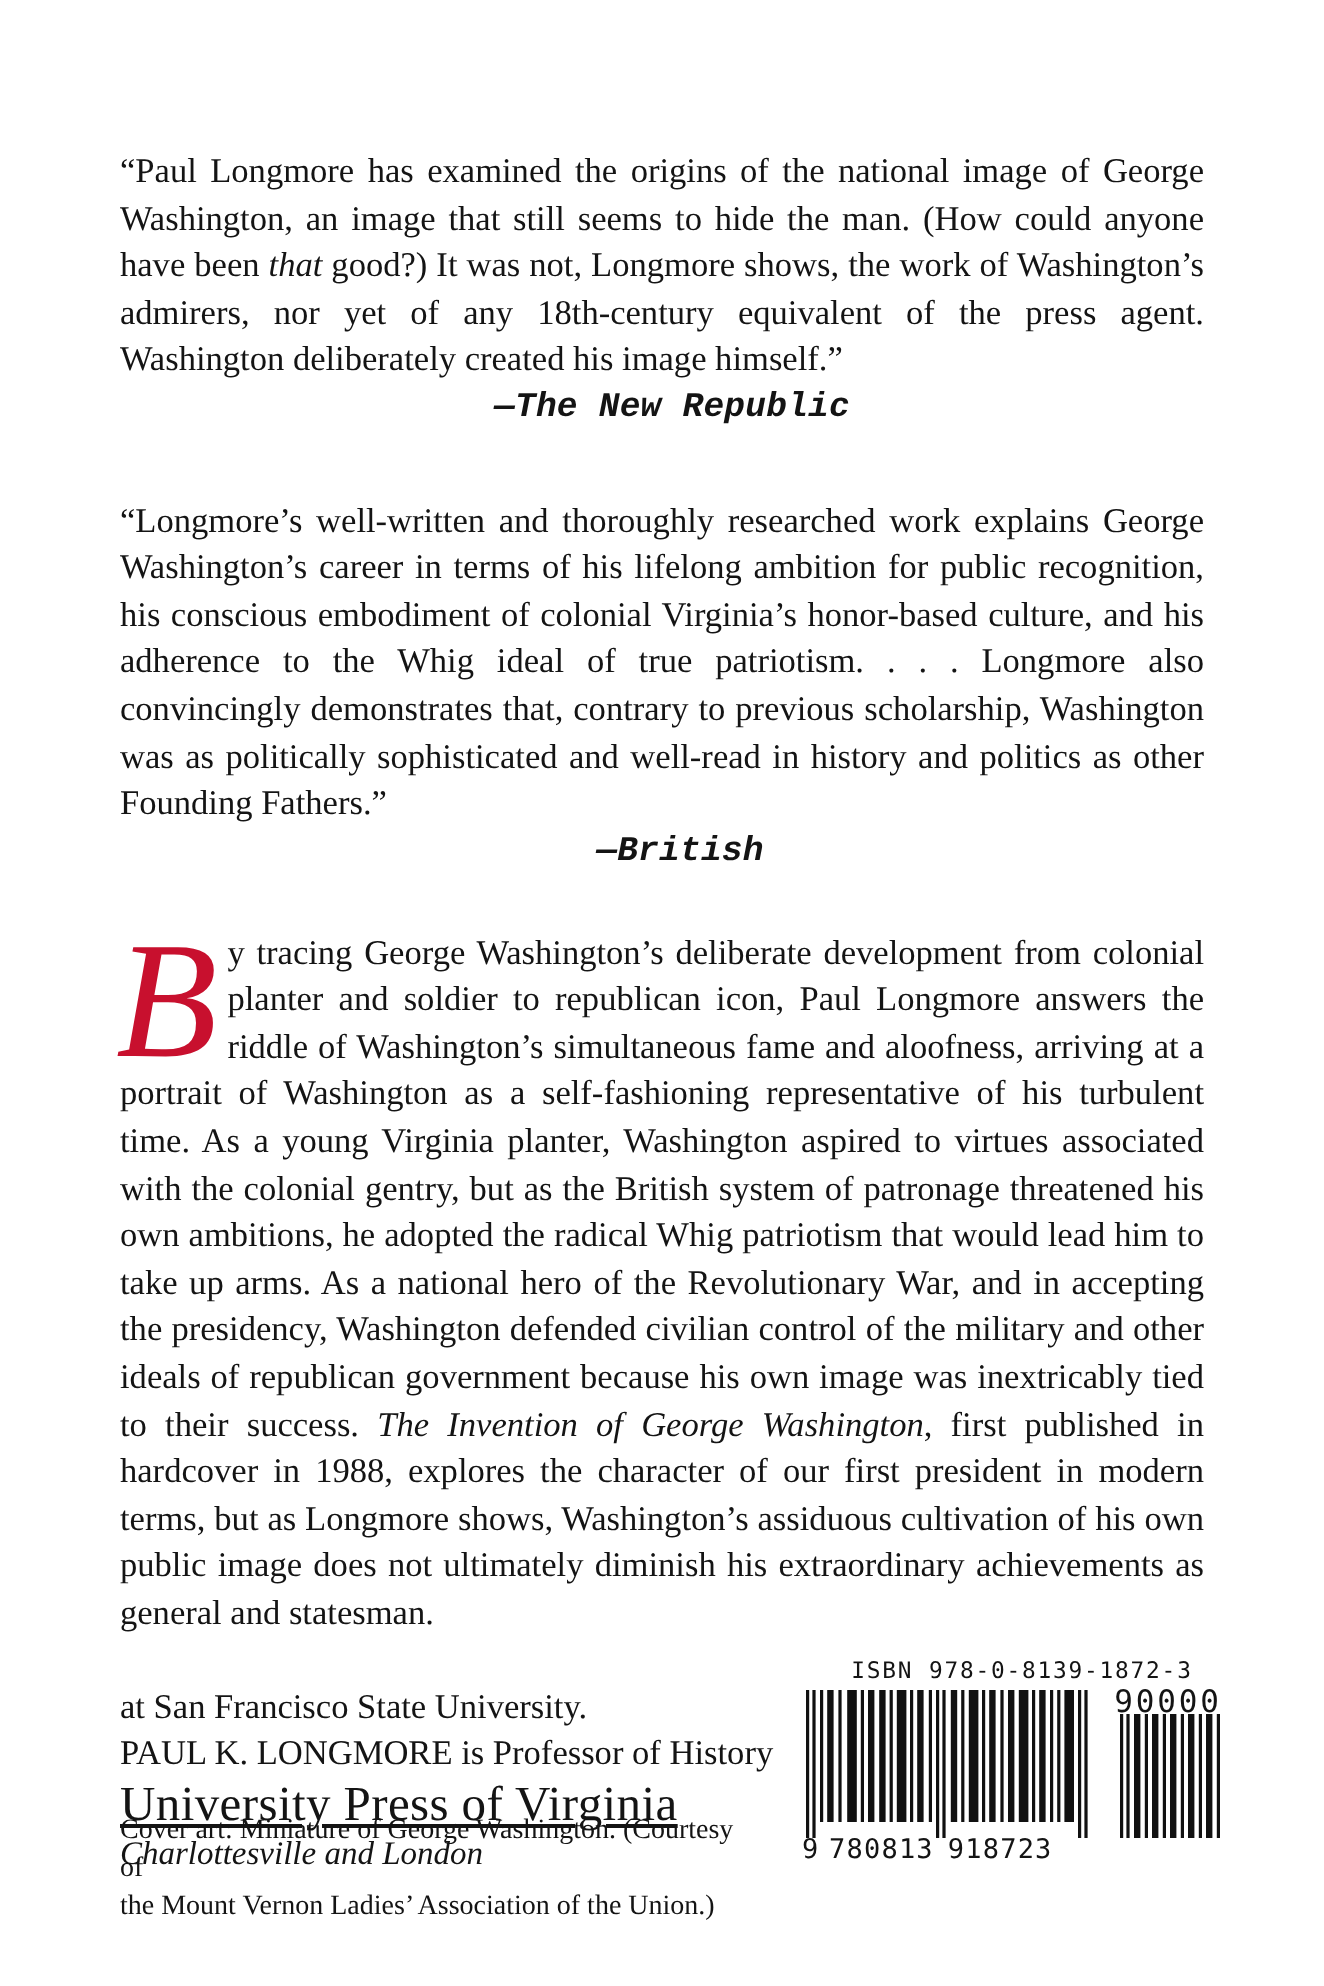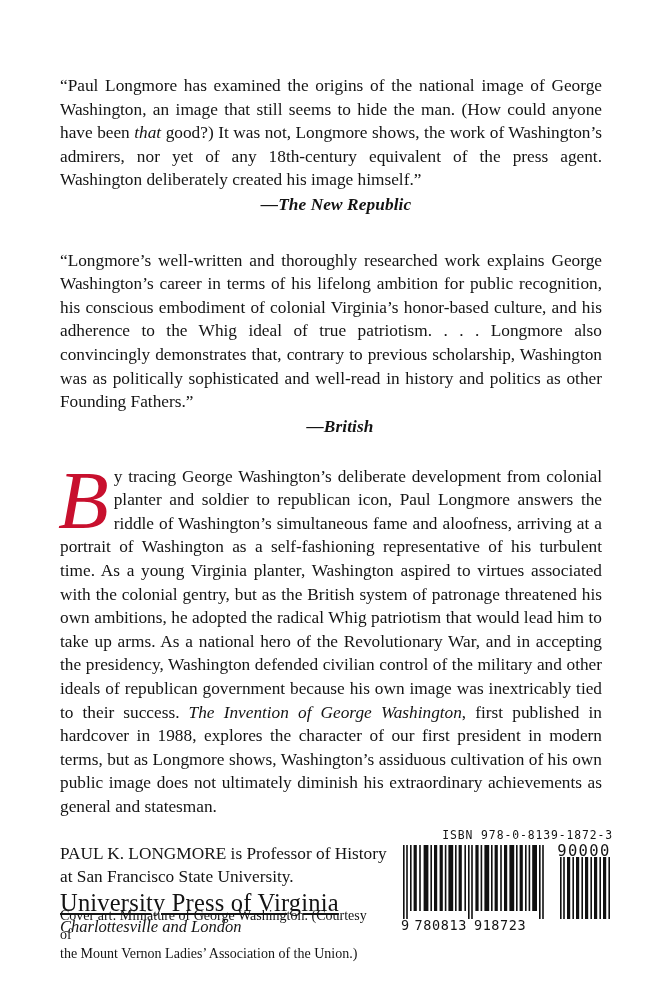--- a/index.html
+++ b/index.html
@@ -41,20 +41,21 @@
     margin: 0;
   }
   .attrib {
     text-align: center;
     font-weight: bold;
     font-style: italic;
     font-size: 17.3px;
     line-height: 1.25;
     margin-top: 2px;
     letter-spacing: 0.1px;
+    font-family: Liberation Mono, monospace;
   }
   .attrib-2 { padding-left: 18px; }
   .attrib-1 { padding-left: 10px; }
 
   .quote-block-1 { margin-bottom: 0; }
   .quote-block-2 { margin-top: 33px; }
 
   
   .body-copy {
     margin-top: 27px;
@@ -116,21 +117,21 @@
   .barcode-area {
     position: absolute;
     left: 401px;
     top: 828px;
     width: 212px;
   }
   .isbn-line {
     font-family: "DejaVu Sans Mono", "Liberation Mono", monospace;
     font-size: 11.4px;
     letter-spacing: 0.9px;
-    text-align: right;
+    text-align: center;
     padding-left: 8px;
     white-space: nowrap;
   }
   .barcodes {
     position: relative;
     margin-top: 3px;
     height: 92px;
   }
   .bc-main {
     position: absolute;
@@ -181,22 +182,22 @@
     </div>
 
     <div class="quote-block-2">
       <p class="quote ind">“Longmore’s well-written and thoroughly researched work explains George Washington’s career in terms of his lifelong ambition for public recognition, his conscious embodiment of colonial Virginia’s honor-based culture, and his adherence to the Whig ideal of true patriotism. . . . Longmore also convincingly demonstrates that, contrary to previous scholarship, Washington was as politically sophisticated and well-read in history and politics as other Founding Fathers.”</p>
       <div class="attrib attrib-2">—British</div>
     </div>
 
     <p class="body-copy"><span class="dropcap">B</span><span>y tracing George Washington’s deliberate development from colonial planter and soldier to republican icon, Paul Longmore answers the riddle of Washington’s simultaneous fame and aloofness, arriving at a portrait of Washington as a self-fashioning representative of his turbulent time. As a young Virginia planter, Washington aspired to virtues associated with the colonial gentry, but as the British system of patronage threatened his own ambitions, he adopted the radical Whig patriotism that would lead him to take up arms. As a national hero of the Revolutionary War, and in accepting the presidency, Washington defended civilian control of the military and other ideals of republican government because his own image was inextricably tied to their success. </span><i>The Invention of George Washington</i><span>, first published in hardcover in 1988, explores the character of our first president in modern terms, but as Longmore shows, Washington’s assiduous cultivation of his own public image does not ultimately diminish his extraordinary achievements as general and statesman.</span></p>
 
     <div class="bio">
+      <div>at San Francisco State University.</div>
       <div>PAUL K. LONGMORE is Professor of History</div>
-      <div>at San Francisco State University.</div>
     </div>
 
     <div class="credit">
       <div>Cover art: Miniature of George Washington. (Courtesy of</div>
       <div>the Mount Vernon Ladies’ Association of the Union.)</div>
     </div>
 
   </div>
 
   <div class="publisher">

